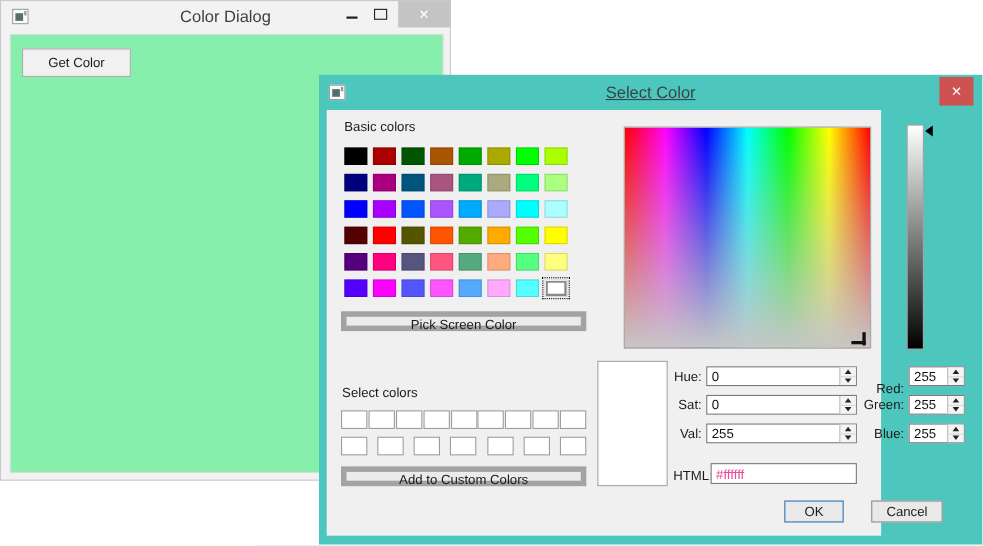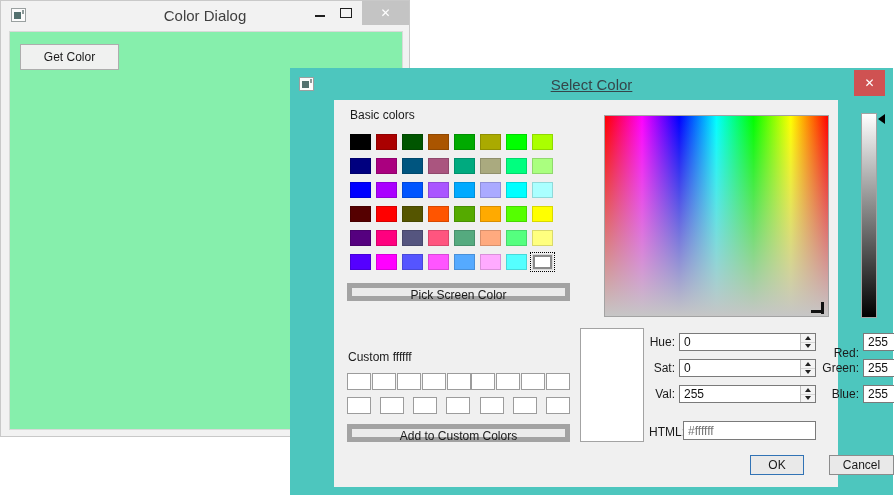--- a/index.html
+++ b/index.html
@@ -35,21 +35,21 @@
   
   .dialog { position:absolute; left:290px; top:68px; width:603px; height:427px; }
   .dlg-titlebar { position:absolute; inset:0; }
   .dlg-title { position:absolute; left:0; right:0; top:8px; text-align:center;
                font-size:15px; color:#35464a;text-decoration:underline; }
   .dlg-icon { left:9px; top:9px; }
   .dlg-close { position:absolute; left:564px; top:2px; width:31px; height:26px;
                color:#ffffff; font-size:12px; display:flex; align-items:center;
                justify-content:center; }
   .dlg-client { position:absolute; left:7px; top:32px; width:504px; height:387px;
-                background:#f0f0f0;margin-left:37px; }
+                background:#f0f0f0; }
 
   .section-label { position:absolute; font-size:12px; color:#1a1a1a; }
 
   .basic-grid { position:absolute; left:16px; top:34px; width:203px; height:136px;
                 display:grid; grid-template-columns:repeat(8,21px);
                 grid-auto-rows:16px; column-gap:5px; row-gap:8px; }
   .swatch { width:21px; height:16px; border:1px solid rgba(0,0,0,0.15); }
   .swatch.selected { box-shadow:inset 0 0 0 2px #8a8a8a;
                      outline:1px dotted #000; outline-offset:1px; }
   .custom-grid { position:absolute; left:13px; top:273px; width:223px; height:41px;
@@ -94,21 +94,21 @@
                  border-left:1px solid #bdbdbd; background:#f4f4f4;
                  display:flex; flex-direction:column; }
   .spin-up, .spin-down { flex:1; display:flex; align-items:center; justify-content:center; }
   .spin-up { border-bottom:1px solid #d6d6d6; }
   .tri-up { width:0; height:0; border-left:3px solid transparent;
             border-right:3px solid transparent; border-bottom:4px solid #222; }
   .tri-down { width:0; height:0; border-left:3px solid transparent;
               border-right:3px solid transparent; border-top:4px solid #222; }
 
   .html-input { position:absolute; left:349px; top:321px; width:133px; height:19px;
-                background:#fff; border:1px solid #7a7a7a; font-size:12px; color:#737373;
+                background:#fff; border:1px solid #7a7a7a; font-size:12px; color:#ec4899;
                 padding-left:4px; font-family:"Liberation Sans",sans-serif; }
 
   .dlg-btn { position:absolute; top:355px; height:20px; background:#e9e9e9;
              font-size:12px; color:#1a1a1a; font-family:"Liberation Sans",sans-serif; }
   .ok-btn { left:416px; width:54px; border:1px solid #3173b5; }
   .cancel-btn { left:495px; width:65px; border:1px solid #8c8c8c; }
 </style>
 </head>
 <body>
 
@@ -196,21 +196,21 @@
         <div class="swatch" style="background: rgb(85, 85, 255);"></div>
         <div class="swatch" style="background: rgb(255, 85, 255);"></div>
         <div class="swatch" style="background: rgb(85, 170, 255);"></div>
         <div class="swatch" style="background: rgb(255, 170, 255);"></div>
         <div class="swatch" style="background: rgb(85, 255, 255);"></div>
         <div class="swatch selected" style="background: rgb(255, 255, 255);"></div>
       </div>
 
     <button class="flat-btn pick-btn">Pick Screen Color</button>
 
-    <div class="section-label" style="left:14px; top:250px;">Custom ffffff</div>
+    <div class="section-label" style="left:14px; top:250px;">Select colors</div>
 
     <div class="custom-grid">
         <div class="cswatch" style="background: rgb(255, 255, 255);"></div>
         <div class="cswatch" style="background: rgb(255, 255, 255);"></div>
         <div class="cswatch" style="background: rgb(255, 255, 255);"></div>
         <div class="cswatch" style="background: rgb(255, 255, 255);"></div>
         <div class="cswatch" style="background: rgb(255, 255, 255);"></div>
         <div class="cswatch" style="background: rgb(255, 255, 255);"></div>
         <div class="cswatch" style="background: rgb(255, 255, 255);"></div>
         <div class="cswatch" style="background: rgb(255, 255, 255);"></div>

